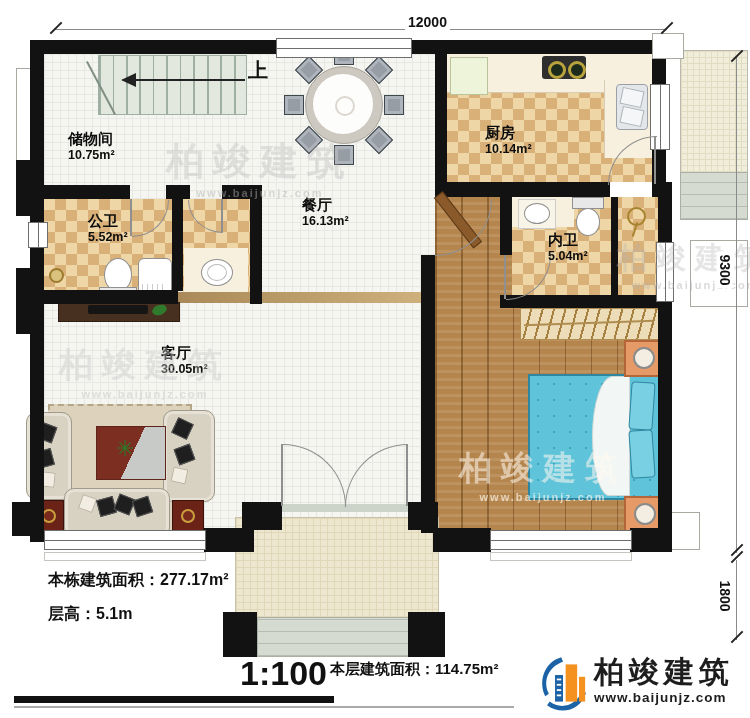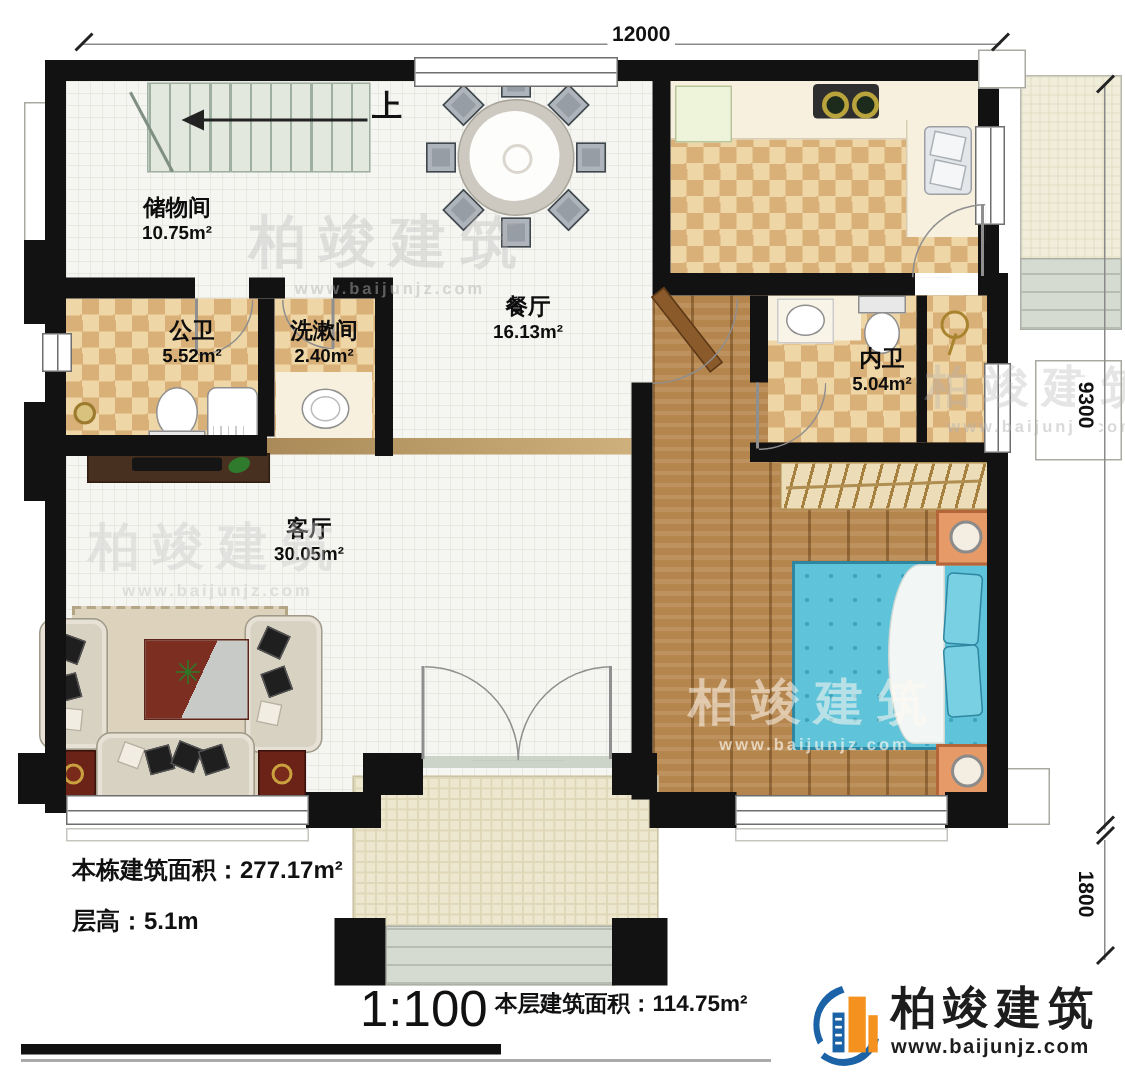--- a/index.html
+++ b/index.html
@@ -36,21 +36,21 @@
   .arc{position:absolute;border:0 solid #8f8f8f}
   .leaf{position:absolute;background:#8f8f8f}
   
   .chair{position:absolute;width:18px;height:18px;background:#969da5;border:1px solid #3f464c;
          box-shadow:inset 0 0 0 3px #aeb4bb}
   .sofa{position:absolute;background:#d8d2c2;border:1.5px solid #a09a8a;border-radius:10px;
         box-shadow:inset 0 0 0 3px #e6e1d4}
   .pd{position:absolute;width:15px;height:15px;background:#1f1f1f;border:1px solid #555}
   .pw{position:absolute;width:13px;height:13px;background:#f1ede2;border:1px solid #b9b2a2}
   .fixture{position:absolute;background:#fff;border:1.5px solid #8f8f8f}
-  .rl{position:absolute;text-align:center;line-height:1.12;color:#0d0d0d;z-index:30}
+  .rl{position:absolute;line-height:1.12;color:#0d0d0d;z-index:30}
   .rn{font-size:15px;font-weight:700}
   .ra{font-size:12.5px;font-weight:700}
   .dimlab{position:absolute;background:#fff;padding:0 3px;font-size:14px;font-weight:700;z-index:50}
   .dimline{position:absolute;background:#8a8a8a;z-index:45}
   .tick{position:absolute;width:16px;height:2px;background:#222;transform:rotate(-45deg);z-index:46}
   .wm{position:absolute;z-index:40;text-align:center;pointer-events:none}
   .wmt{font-weight:700;letter-spacing:9px;color:rgba(178,178,178,.34)}
   .wms{font-size:11px;font-weight:700;letter-spacing:2px;color:rgba(178,178,178,.48)}
   .tb{position:absolute;z-index:50}
 </style>
@@ -214,27 +214,27 @@
   <div class="arc" style="left:506px;top:255px;width:44px;height:44px;border-bottom:1.5px solid #8f8f8f;border-right:1.5px solid #8f8f8f;border-radius:0 0 100% 0"></div>
 
   <div class="rl" style="left:68px;top:131px;width:100px">
     <div class="rn">储物间</div>
     <div class="ra">10.75m²</div>
   </div>
   <div class="rl" style="left:88px;top:213px;width:80px">
     <div class="rn">公卫</div>
     <div class="ra">5.52m²</div>
   </div>
-  <div class="rl" style="left:176px;top:213px;width:80px">
-    <div class="rn">洗漱间</div>
-    <div class="ra">2.40m²</div>
-  </div>
   <div class="rl" style="left:302px;top:197px;width:100px">
     <div class="rn">餐厅</div>
     <div class="ra">16.13m²</div>
+  </div>
+  <div class="rl" style="left:485px;top:125px;width:90px">
+    <div class="rn">厨房</div>
+    <div class="ra">10.14m²</div>
   </div>
   <div class="rl" style="left:548px;top:232px;width:80px">
     <div class="rn">内卫</div>
     <div class="ra">5.04m²</div>
   </div>
   <div class="rl" style="left:161px;top:345px;width:90px">
     <div class="rn">客厅</div>
     <div class="ra">30.05m²</div>
   </div>
 
@@ -267,21 +267,21 @@
     <div class="wmt" style="font-size:33px;color:rgba(255,250,240,.55)">柏竣建筑</div>
     <div class="wms" style="color:rgba(255,250,240,.65)">www.baijunjz.com</div>
   </div>
 
   <div class="tb" style="left:48px;top:570px;font-size:16px;font-weight:600">
     <span>本栋建筑面积：</span><span>277.17m²</span>
   </div>
   <div class="tb" style="left:48px;top:604px;font-size:16px;font-weight:600">
     <span>层高：</span><span>5.1m</span>
   </div>
-  <div class="tb" style="left:240px;top:654px;font-size:34px;font-weight:400">1:100</div>
+  <div class="tb" style="left:240px;top:654px;font-size:34px;font-weight:700">1:100</div>
   <div class="tb" style="left:14px;top:696px;width:320px;height:7px;background:#111"></div>
   <div class="tb" style="left:14px;top:706px;width:500px;height:2px;background:#aaa"></div>
   <div class="tb" style="left:330px;top:660px;font-size:15px;font-weight:600">
     <span>本层建筑面积：</span><span>114.75m²</span>
   </div>
   <div class="tb" style="left:536px;top:650px;width:210px;height:66px">
     <span style="position:absolute;left:0;top:2px">
       <svg width="54" height="62" viewBox="0 0 60 70">
         <path d="M28 6 C8 12 2 34 10 50 L14 47 C7 33 13 17 30 11 Z" fill="#1b63a6"></path>
         <path d="M12 60 C28 72 50 66 56 46 L51 45 C45 60 28 66 15 56 Z" fill="#1b63a6"></path>

